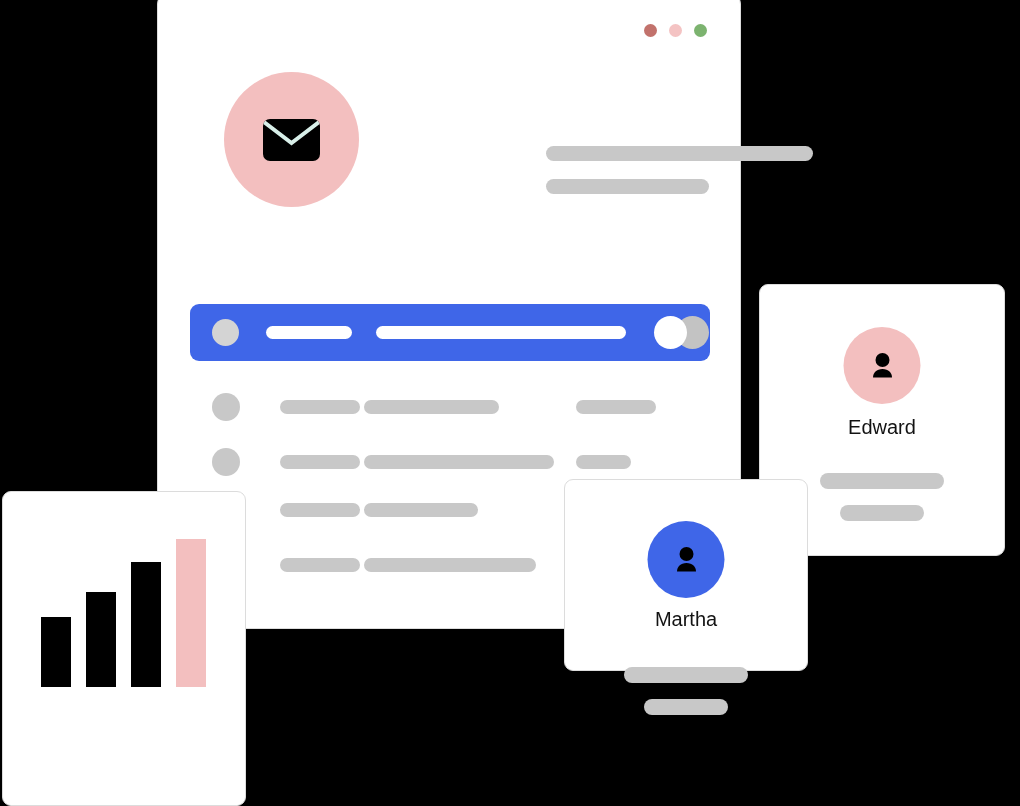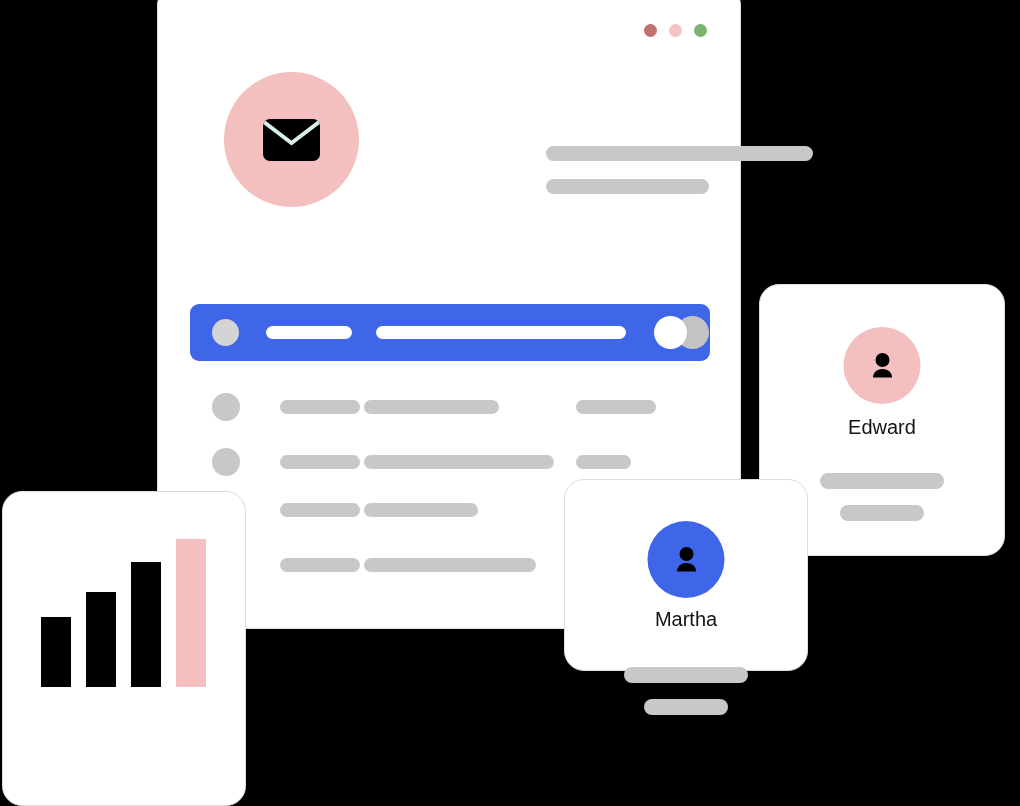--- a/index.html
+++ b/index.html
@@ -16,21 +16,21 @@
     width: 1020px;
     height: 806px;
     background: #000000;
     overflow: hidden;
   }
 
   
   .card {
     position: absolute;
     background: #ffffff;
-    border-radius: 20px;
+    border-radius: 9px;
     border: 1px solid #dcdcdc;
   }
 
   
   #main-window {
     left: 157px;
     top: -10px;
     width: 584px;
     height: 639px;
     border-radius: 14px;

